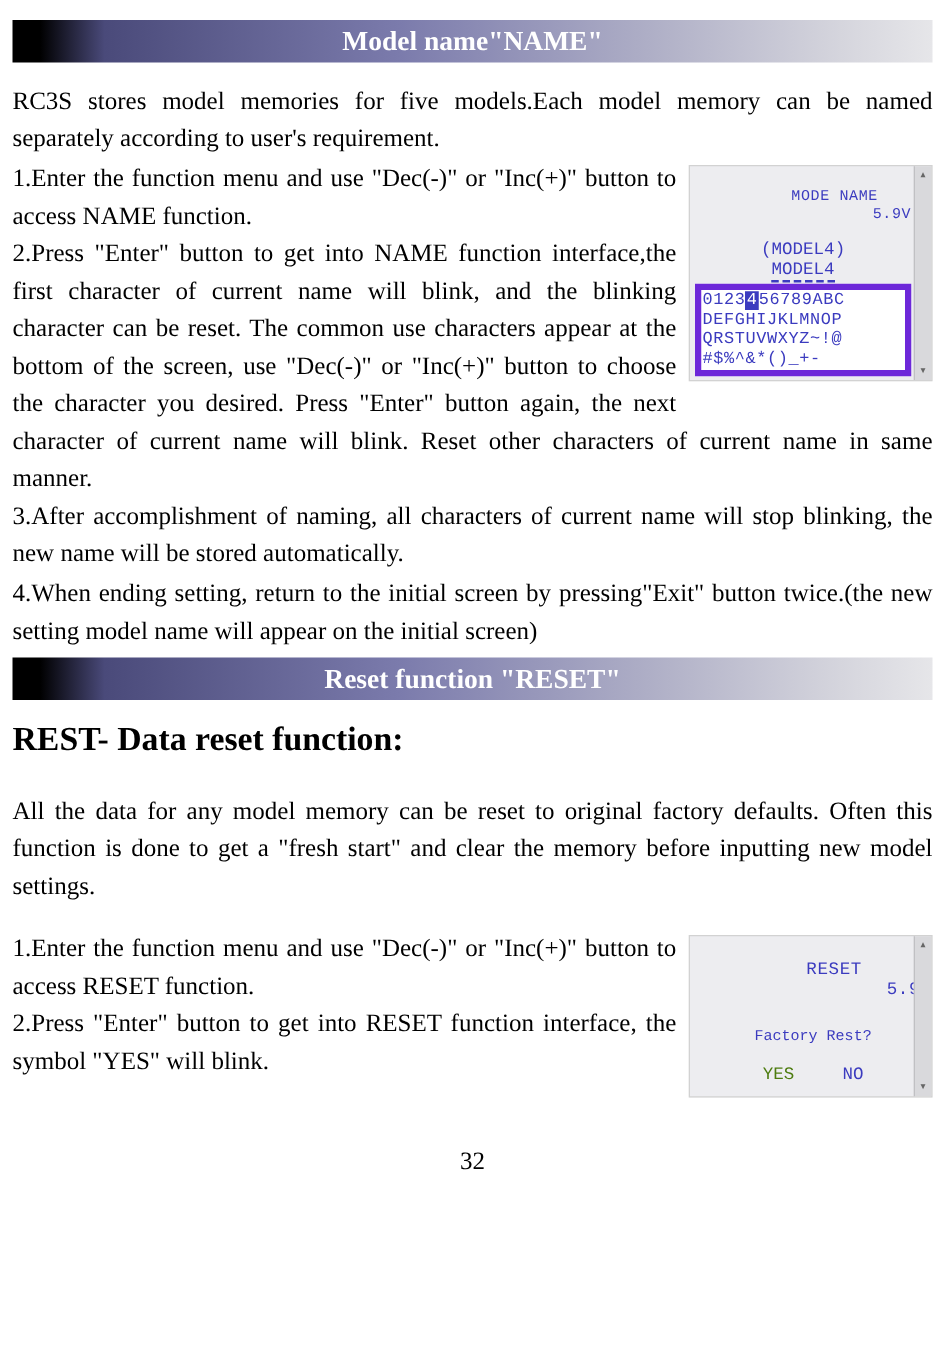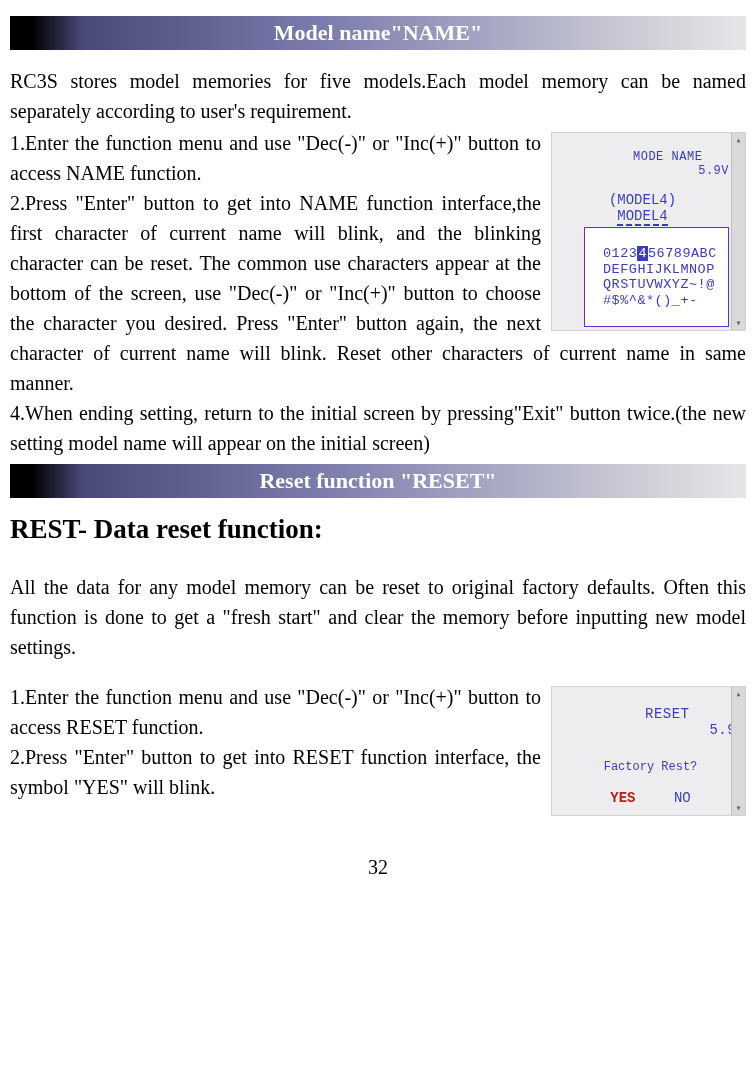--- a/index.html
+++ b/index.html
@@ -95,24 +95,23 @@
     color: #3b3bbf;
     text-align: center;
     font-size: 14px;
   }
   .lcd-center .under {
     border-bottom: 2px dashed #3b3bbf;
     padding-bottom: 0;
   }
   .lcd-chars {
     background: #fff;
-    border: 1px solid #6d28d9;
+    border: 5px solid #6d28d9;
     margin-top: 3px;
-    padding: 18px;
-    margin-left: 28px;
+    padding: 1px;
   }
   .lcd-chars .row {
     color: #3b3bbf;
     font-size: 13.5px;
     letter-spacing: 0.5px;
     white-space: pre;
     line-height: 1.15;
   }
   .hl {
     background: #3b3bbf;
@@ -134,21 +133,21 @@
     font-size: 12px;
     text-align: center;
     margin: 6px 0 16px 0;
   }
   .lcd2-yn {
     text-align: center;
     font-size: 14px;
     color: #3b3bbf;
     margin-bottom: 28px;
   }
-  .lcd2-yn .yes { color: #b91c1c; margin-right: 30px; font-weight: bold; }
+  .lcd2-yn .yes { color: #4d7c0f; margin-right: 30px; }
   .page-num {
     text-align: center;
     font-size: 20px;
     margin-top: 36px;
   }
 </style>
 </head>
 <body>
 
 <div class="page">
@@ -181,20 +180,21 @@
         <div class="arrow">▾</div>
       </div>
     </div>
 
     <div class="text-inner">
       <span>1.Enter the function menu and use  "Dec(-)" or "Inc(+)" button to access NAME function.</span><br>
       <span>2.Press "Enter" button to get into NAME function interface,the first character of current name will blink, and the blinking character can be reset. The common use characters appear at the bottom of the screen, use "Dec(-)" or "Inc(+)" button to choose the character you desired. Press "Enter" button again, the next character of current name will blink. Reset other characters of current name in same manner.</span>
     </div>
   </div>
 
+  <p class="body-text full">3.After accomplishment of naming, all characters of current name will stop blinking, the new name will be stored automatically.</p>
   <p class="body-text full">4.When ending setting, return to the initial screen by pressing"Exit" button twice.(the new setting model name will appear on the initial screen)</p>
 
   <div class="section-header">Reset function "RESET"</div>
 
   <p class="sub-head">REST- Data reset function:</p>
   <p class="body-text full">All the data for any model memory can be reset to original factory defaults. Often this function is done to get a "fresh start" and clear the memory before inputting new model settings.</p>
 
   <br>
 
   <div class="wrap-block clearfix">

